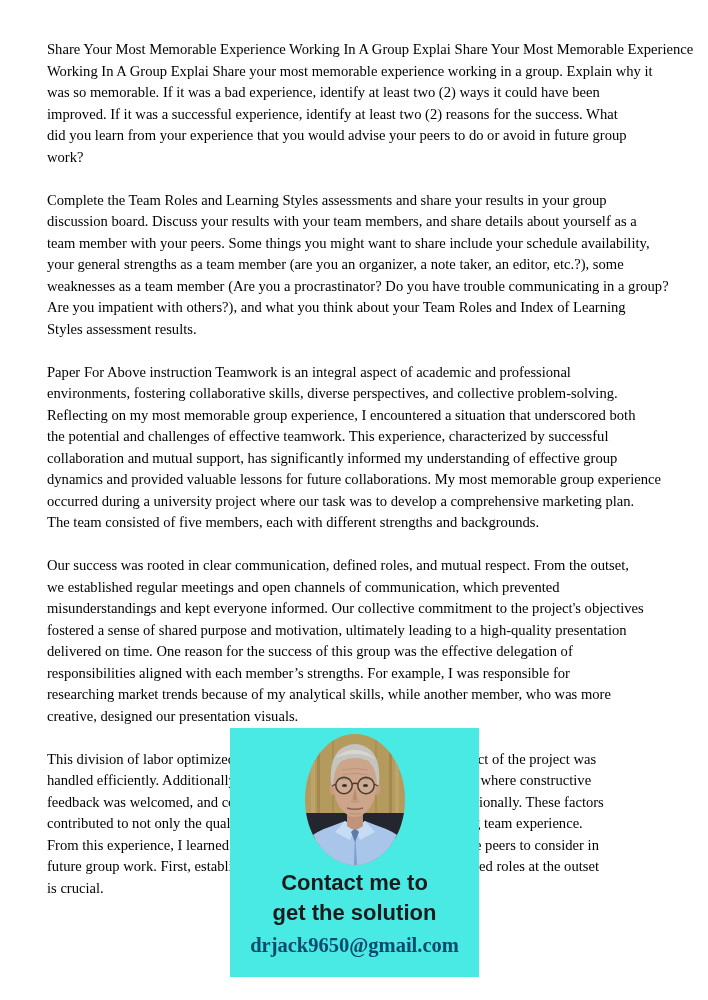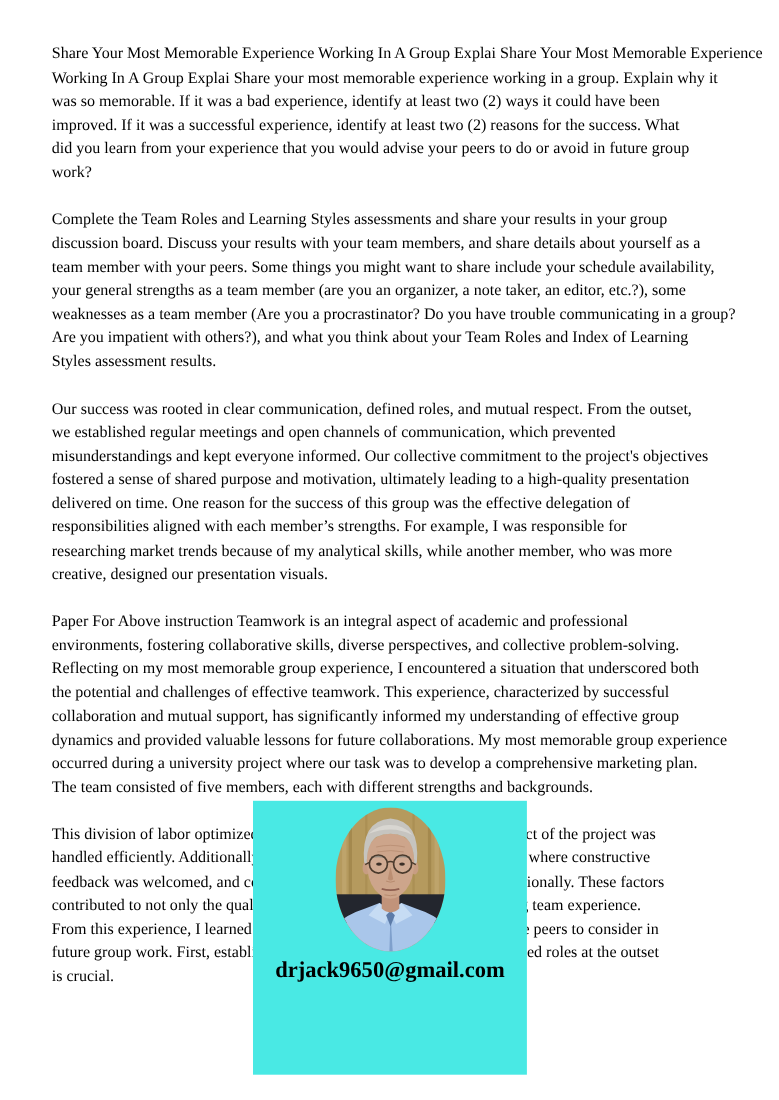--- a/index.html
+++ b/index.html
@@ -49,57 +49,57 @@
     line-height: 30px;
     color: #1b1b1b;
     white-space: pre-line;
   }
   .email {
     margin-top: 5px;
     font-family: "Liberation Serif", "DejaVu Serif", serif;
     font-weight: bold;
     font-size: 20.5px;
     line-height: 24px;
-    color: #000000;
+    color: #0c4a6e;
     text-align: center;
   }
 </style>
 </head>
 <body>
 
 <div class="doc">
   <p>Share Your Most Memorable Experience Working In A Group Explai Share Your Most Memorable Experience
 Working In A Group Explai Share your most memorable experience working in a group. Explain why it
 was so memorable. If it was a bad experience, identify at least two (2) ways it could have been
 improved. If it was a successful experience, identify at least two (2) reasons for the success. What
 did you learn from your experience that you would advise your peers to do or avoid in future group
 work?</p>
   <p>Complete the Team Roles and Learning Styles assessments and share your results in your group
 discussion board. Discuss your results with your team members, and share details about yourself as a
 team member with your peers. Some things you might want to share include your schedule availability,
 your general strengths as a team member (are you an organizer, a note taker, an editor, etc.?), some
 weaknesses as a team member (Are you a procrastinator? Do you have trouble communicating in a group?
 Are you impatient with others?), and what you think about your Team Roles and Index of Learning
 Styles assessment results.</p>
+  <p>Paper For Above instruction Teamwork is an integral aspect of academic and professional
+environments, fostering collaborative skills, diverse perspectives, and collective problem-solving.
+Reflecting on my most memorable group experience, I encountered a situation that underscored both
+the potential and challenges of effective teamwork. This experience, characterized by successful
+collaboration and mutual support, has significantly informed my understanding of effective group
+dynamics and provided valuable lessons for future collaborations. My most memorable group experience
+occurred during a university project where our task was to develop a comprehensive marketing plan.
+The team consisted of five members, each with different strengths and backgrounds.</p>
   <p>Our success was rooted in clear communication, defined roles, and mutual respect. From the outset,
 we established regular meetings and open channels of communication, which prevented
 misunderstandings and kept everyone informed. Our collective commitment to the project's objectives
 fostered a sense of shared purpose and motivation, ultimately leading to a high-quality presentation
 delivered on time. One reason for the success of this group was the effective delegation of
 responsibilities aligned with each member’s strengths. For example, I was responsible for
 researching market trends because of my analytical skills, while another member, who was more
 creative, designed our presentation visuals.</p>
-  <p>Paper For Above instruction Teamwork is an integral aspect of academic and professional
-environments, fostering collaborative skills, diverse perspectives, and collective problem-solving.
-Reflecting on my most memorable group experience, I encountered a situation that underscored both
-the potential and challenges of effective teamwork. This experience, characterized by successful
-collaboration and mutual support, has significantly informed my understanding of effective group
-dynamics and provided valuable lessons for future collaborations. My most memorable group experience
-occurred during a university project where our task was to develop a comprehensive marketing plan.
-The team consisted of five members, each with different strengths and backgrounds.</p>
   <p>This division of labor optimized our workflow and ensured that each aspect of the project was
 handled efficiently. Additionally, we cultivated a supportive environment, where constructive
 feedback was welcomed, and conflicts were addressed openly and professionally. These factors
 contributed to not only the quality of our final output but also an engaging team experience.
 From this experience, I learned valuable lessons that I would advise future peers to consider in
 future group work. First, establishing clear communication and well-defined roles at the outset
 is crucial.</p>
 </div>
 
 <div class="contact-card">
@@ -153,14 +153,16 @@
       <ellipse cx="39.5" cy="51.5" rx="2.6" ry="1.5" fill="#3c3028"></ellipse>
       <ellipse cx="60.5" cy="51.5" rx="2.6" ry="1.5" fill="#3c3028"></ellipse>
 
       <path d="M 50 54 L 47.5 65 Q 50 68 52.5 65 Z" fill="#bb8e72"></path>
       <path d="M 46 67 Q 50 69 54 67" stroke="#b4876b" stroke-width="0.8" fill="none"></path>
 
       <path d="M 42 74 Q 50 76.5 58 74" stroke="#8f5f50" stroke-width="1.7" fill="none"></path>
       <path d="M 44.5 79.5 Q 50 81 55.5 79.5" stroke="#b4876b" stroke-width="0.8" fill="none"></path>
     </g>
   </svg>
+  <div class="headline">Contact me to
+get the solution</div>
   <div class="email">drjack9650@gmail.com</div>
 </div>
 
 </body></html>

